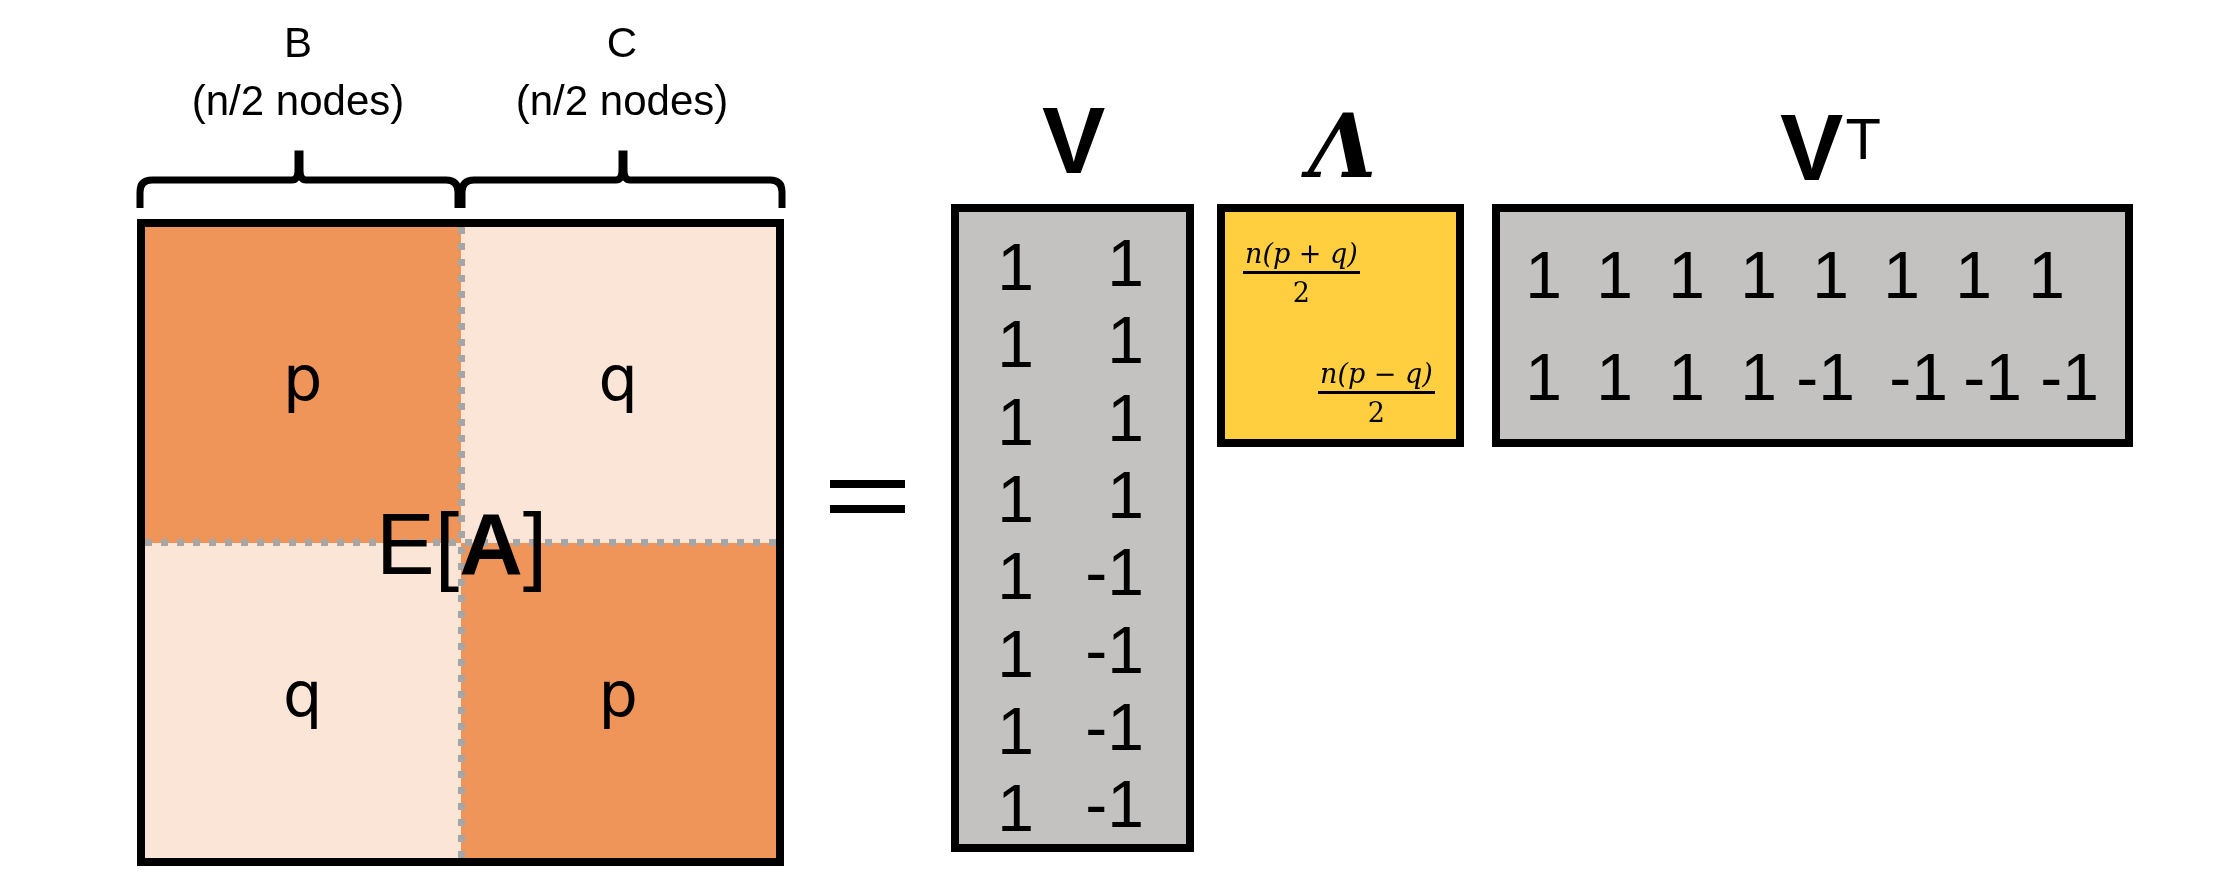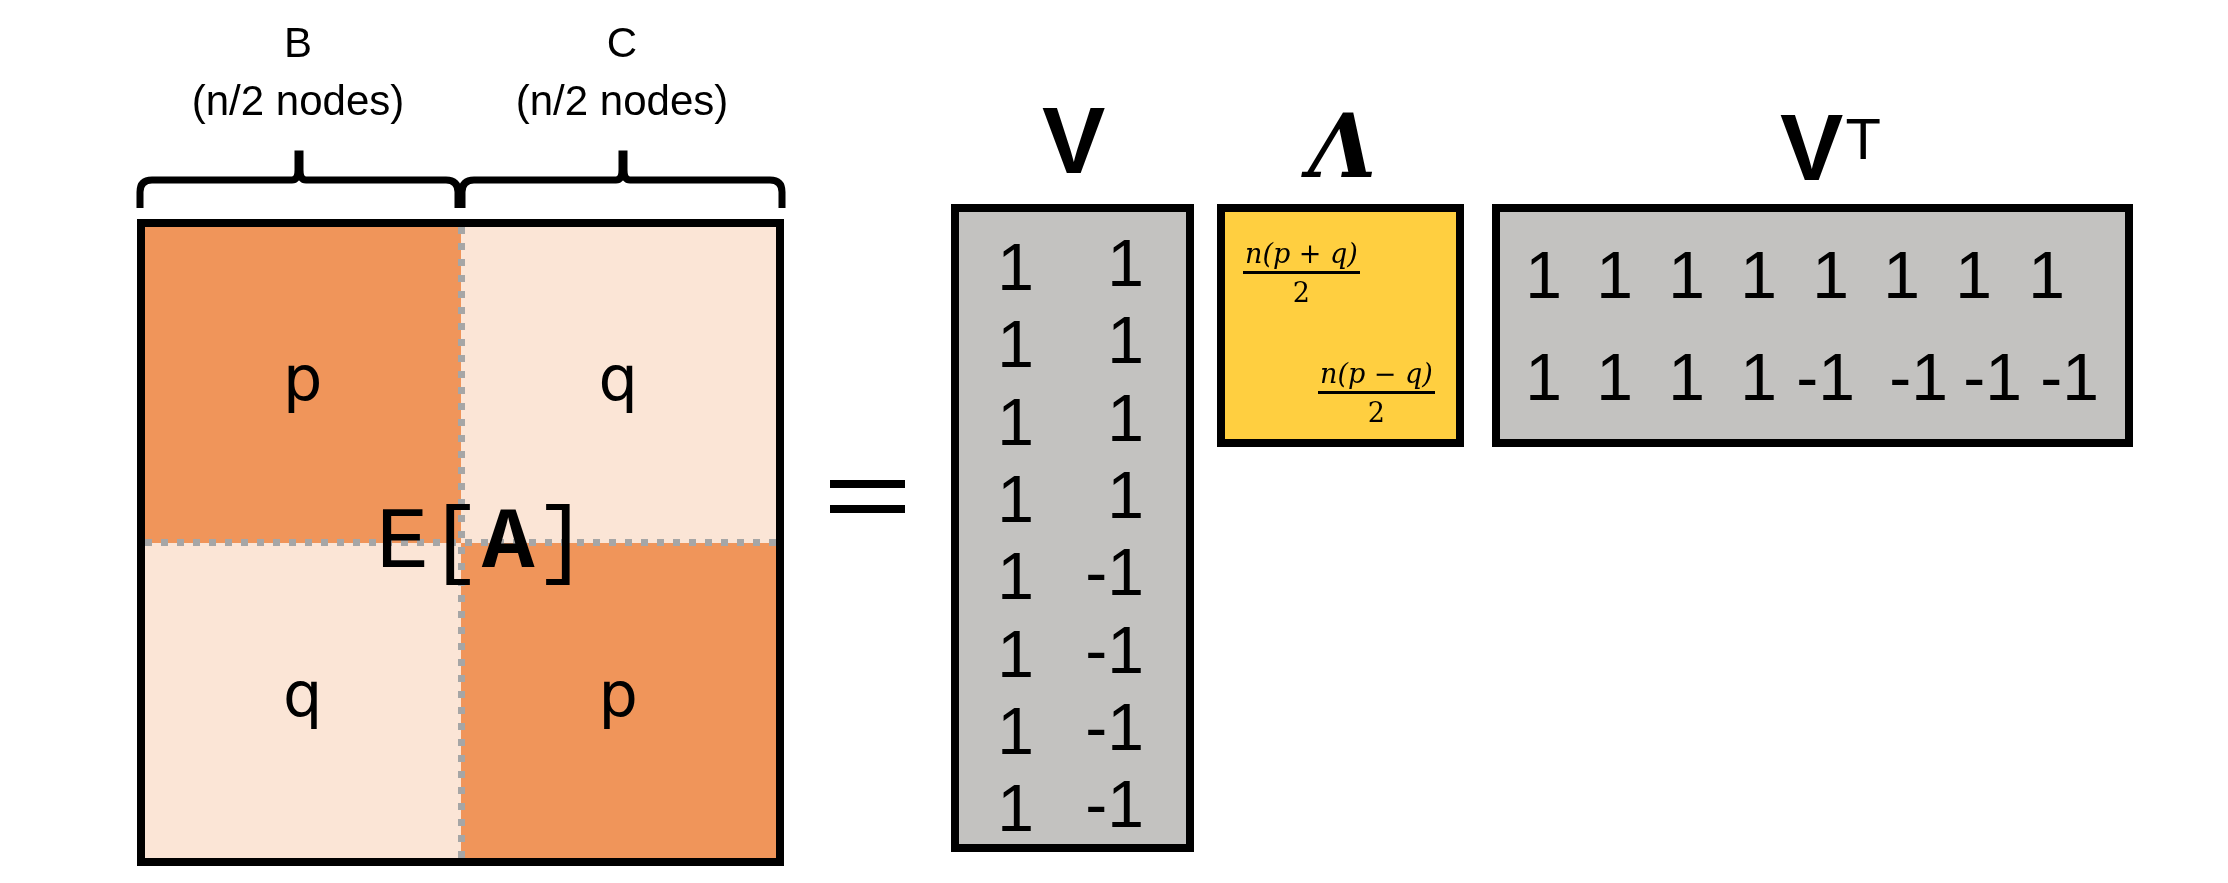--- a/index.html
+++ b/index.html
@@ -23,21 +23,21 @@
   .quad span { position: relative; top: -6px; }
   .q-tl { left: 0; top: 0; }
   .q-tr { right: 0; top: 0; }
   .q-bl { left: 0; bottom: 0; }
   .q-br { right: 0; bottom: 0; }
   .vdiv { position: absolute; left: 50%; top: 0; bottom: 0; width: 7px; margin-left: -3px;
           background-image: repeating-linear-gradient(to bottom, #A6A6A6 0 7px, transparent 7px 16px); }
   .hdiv { position: absolute; top: 50%; left: 0; right: 0; height: 7px; margin-top: -4px;
           background-image: repeating-linear-gradient(to right, #A6A6A6 0 7px, transparent 7px 16px); }
   #matrix-label { position: absolute; left: 376px; top: 494px; font-size: 88px; line-height: 100px;
-                  font-family: Liberation Mono, monospace; white-space: nowrap; }
+                  font-family: Liberation Sans, sans-serif; white-space: nowrap; }
   #matrix-label b { font-weight: bold; }
 
   
   .eq-bar { position: absolute; left: 830px; width: 75px; height: 8px; background: #000; }
 
   
   .title { position: absolute; font-size: 95px; line-height: 100px; font-weight: bold; }
   #title-lambda { font-family: "DejaVu Serif", serif; font-style: italic; font-weight: bold; font-size: 88px; }
   #title-vt sup { font-size: 58px; font-weight: normal; position: relative; top: -8px; vertical-align: top; margin-left: 2px; }
 

